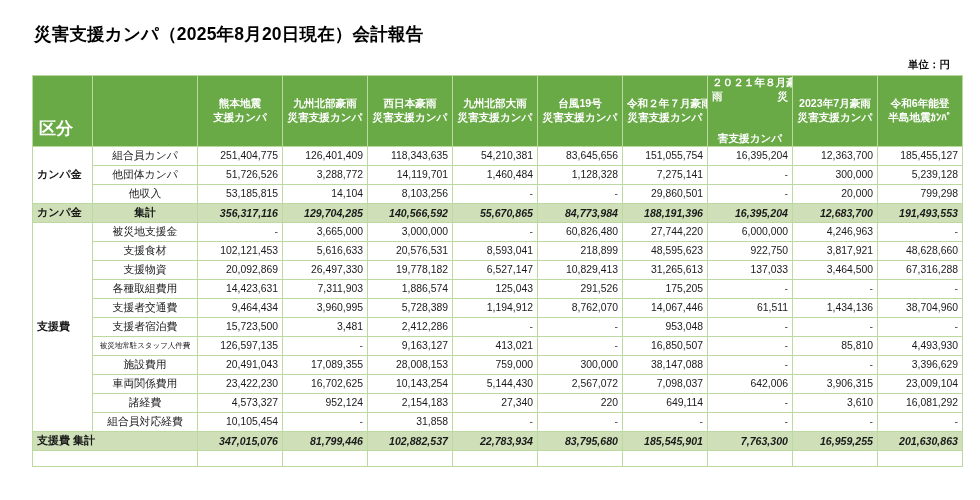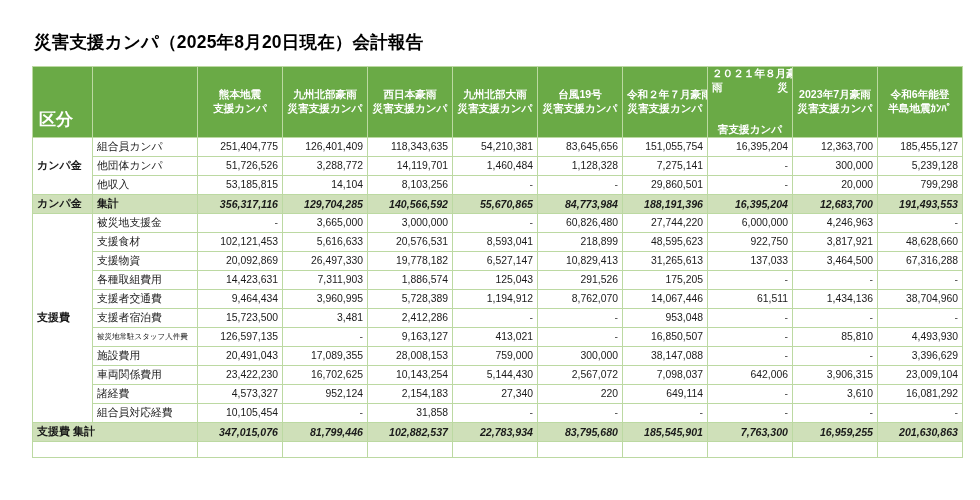--- a/index.html
+++ b/index.html
@@ -19,21 +19,21 @@
     position: relative;
     width: 980px;
     height: 500px;
     box-sizing: border-box;
     padding: 18px 22px 0 30px;
   }
   .report-title {
     font-size: 17.5px;
     font-weight: bold;
     letter-spacing: 0.2px;
-    margin: 12px 0 12px 4px;
+    margin: 4px 0 12px 4px;
     color: #000;
   }
   .intro {
     font-size: 11.2px;
     line-height: 1.42;
     margin: 0 0 0 4px;
     color: #111;
     font-weight: 600;
   }
   .intro p { margin: 0; }
@@ -101,21 +101,21 @@
 
   
   td.cat {
     font-weight: bold;
     text-align: left;
     font-size: 11px;
     padding-left: 6px;
     background: #ffffff;
   }
   td.item {
-    text-align: left;
+    text-align: center;
     padding-left: 6px;
     font-size: 10.8px;
     background: #ffffff;
   }
   td.item.small {
     font-size: 7.6px;
     letter-spacing: -0.1px;
   }
   td.num {
     text-align: right;
@@ -142,20 +142,21 @@
   col.c-data   { width: 85px; }
 </style>
 </head>
 <body>
 
 <div class="page">
 
   <div class="report-title">災害支援カンパ（2025年8月20日現在）会計報告</div>
 
 
+  <div class="unit-line">単位：円</div>
 
   <table class="report">
     <colgroup>
       <col class="c-cat">
       <col class="c-item">
       <col class="c-data">
         <col class="c-data">
         <col class="c-data">
       <col class="c-data">
         <col class="c-data">

